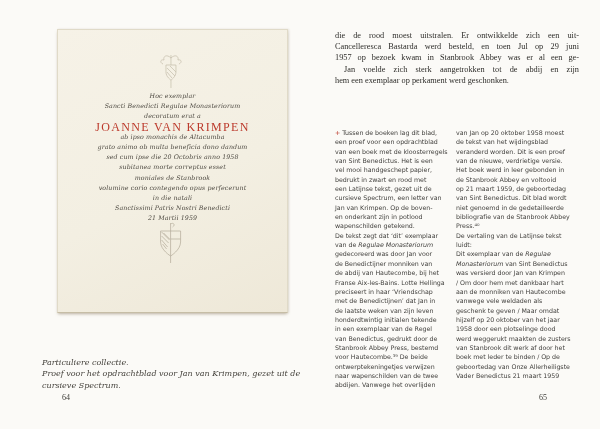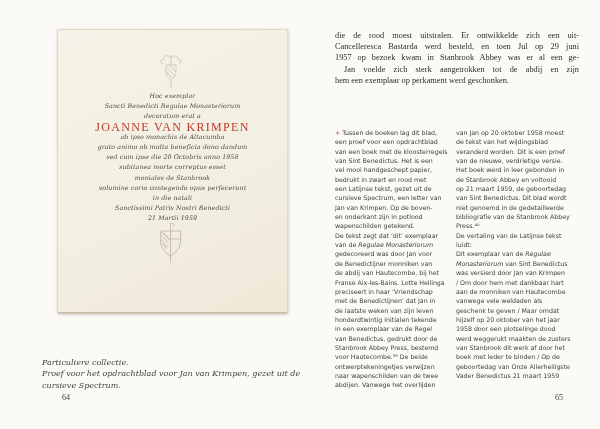--- a/index.html
+++ b/index.html
@@ -15,21 +15,21 @@
   .sketch-bottom{top:191px;transform:translateX(-58%);}
   .ded{position:absolute;left:0;right:0;top:61px;text-align:center;}
   .ded .line{font:italic 6.3px/10.2px "DejaVu Serif",serif;color:#4e4a42;white-space:nowrap;
              letter-spacing:.1px;}
   .ded .line.red-caps{font-style:normal;font-size:12px;letter-spacing:1.3px;color:#bc3a2c;
                       font-family:"Liberation Serif",serif;}
   .caption{position:absolute;left:42px;top:357px;width:260px;
            font:italic 8px/11.3px "DejaVu Serif",serif;color:#45423c;}
   .folio{position:absolute;top:393px;font:8px/10px "Liberation Serif",serif;color:#3c3b37;}
   .folio-left{left:62px;}
-  .folio-right{left:539px;margin-left:16px;}
+  .folio-right{left:539px;}
   
   .intro{position:absolute;left:335px;top:30px;width:244px;
          font:8.3px/11.2px "Liberation Serif",serif;color:#2e2d2a;}
   .intro .line{text-align:justify;text-align-last:justify;}
   .intro .line.end{text-align-last:left;}
   .intro .line.indent{text-indent:9px;text-align-last:justify;}
   .note{position:absolute;top:128px;font:6.3px/9.35px "DejaVu Sans",sans-serif;
         color:#403f3c;letter-spacing:-.03px;}
   .note .line{white-space:nowrap;}
   .note-left{left:335px;width:114px;}

